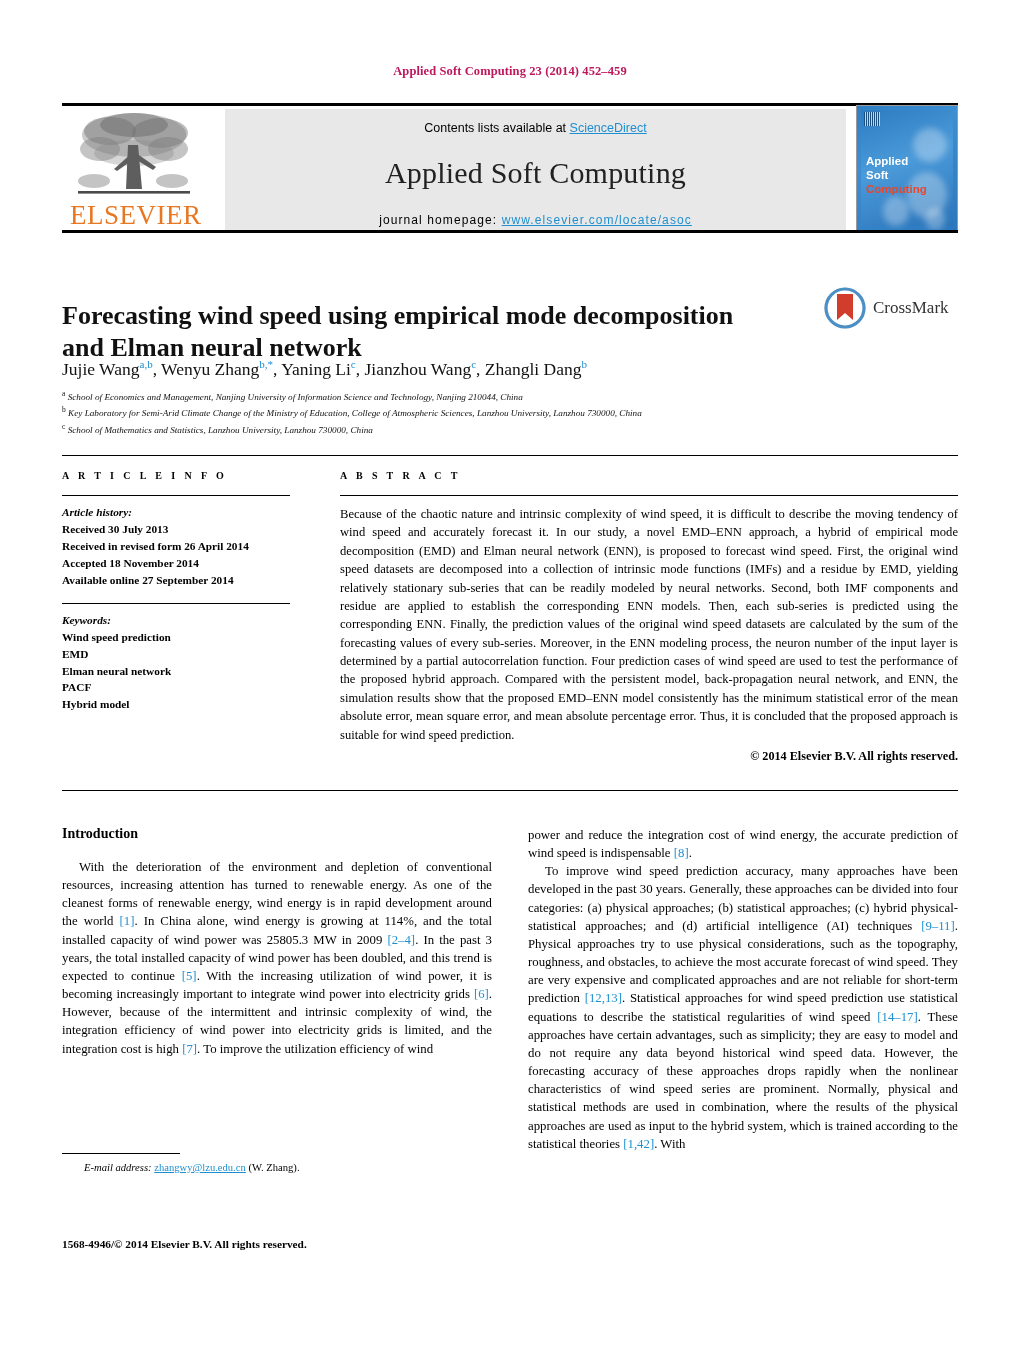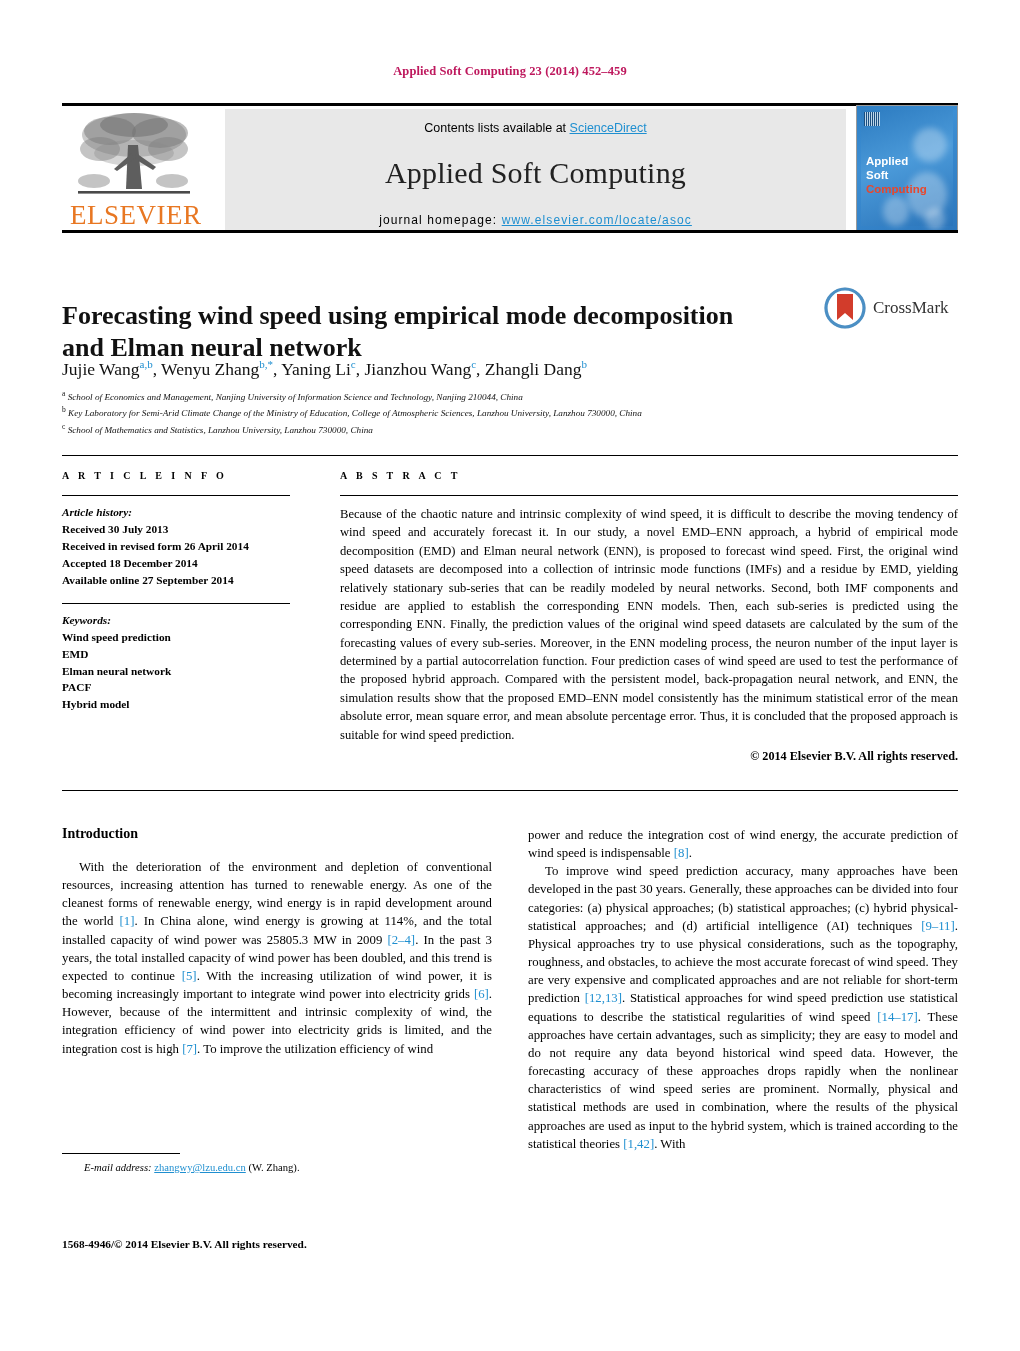--- a/index.html
+++ b/index.html
@@ -261,21 +261,21 @@
 
   <div class="band-rule-top"></div>
 
   <div class="info-col">
     <div class="heading-small">A R T I C L E    I N F O</div>
     <div class="info-rule"></div>
     <div class="info-body">
       <div class="it">Article history:</div>
       <div>Received 30 July 2013</div>
       <div>Received in revised form 26 April 2014</div>
-      <div>Accepted 18 December 2014</div>
+      <div>Accepted 18 November 2014</div>
       <div>Available online 27 September 2014</div>
     </div>
     <div class="info-rule"></div>
     <div class="info-body">
       <div class="it">Keywords:</div>
       <div>Wind speed prediction</div>
       <div>EMD</div>
       <div>Elman neural network</div>
       <div>PACF</div>
       <div>Hybrid model</div>

